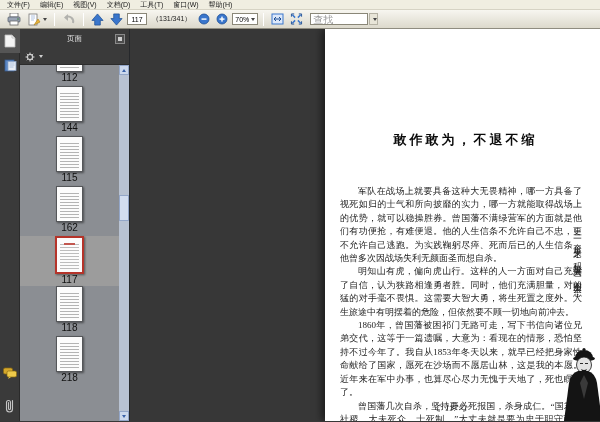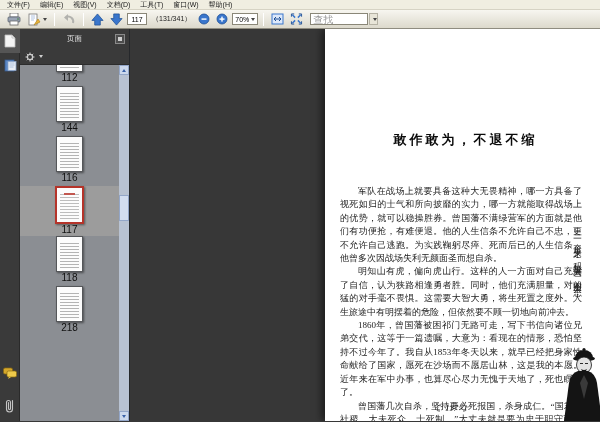--- a/index.html
+++ b/index.html
@@ -237,21 +237,25 @@
       <div class="thumb-item">
         <div class="thumb"></div>
         <div class="thumb-label">112</div>
       </div>
       <div class="thumb-item">
         <div class="thumb"></div>
         <div class="thumb-label">144</div>
       </div>
       <div class="thumb-item">
         <div class="thumb"></div>
-        <div class="thumb-label">116</div>
+        <div class="thumb-label">115</div>
+      </div>
+      <div class="thumb-item">
+        <div class="thumb"></div>
+        <div class="thumb-label">162</div>
       </div>
       <div class="thumb-item selected">
         <div class="thumb"></div>
         <div class="thumb-label">117</div>
       </div>
       <div class="thumb-item">
         <div class="thumb"></div>
         <div class="thumb-label">118</div>
       </div>
       <div class="thumb-item">

